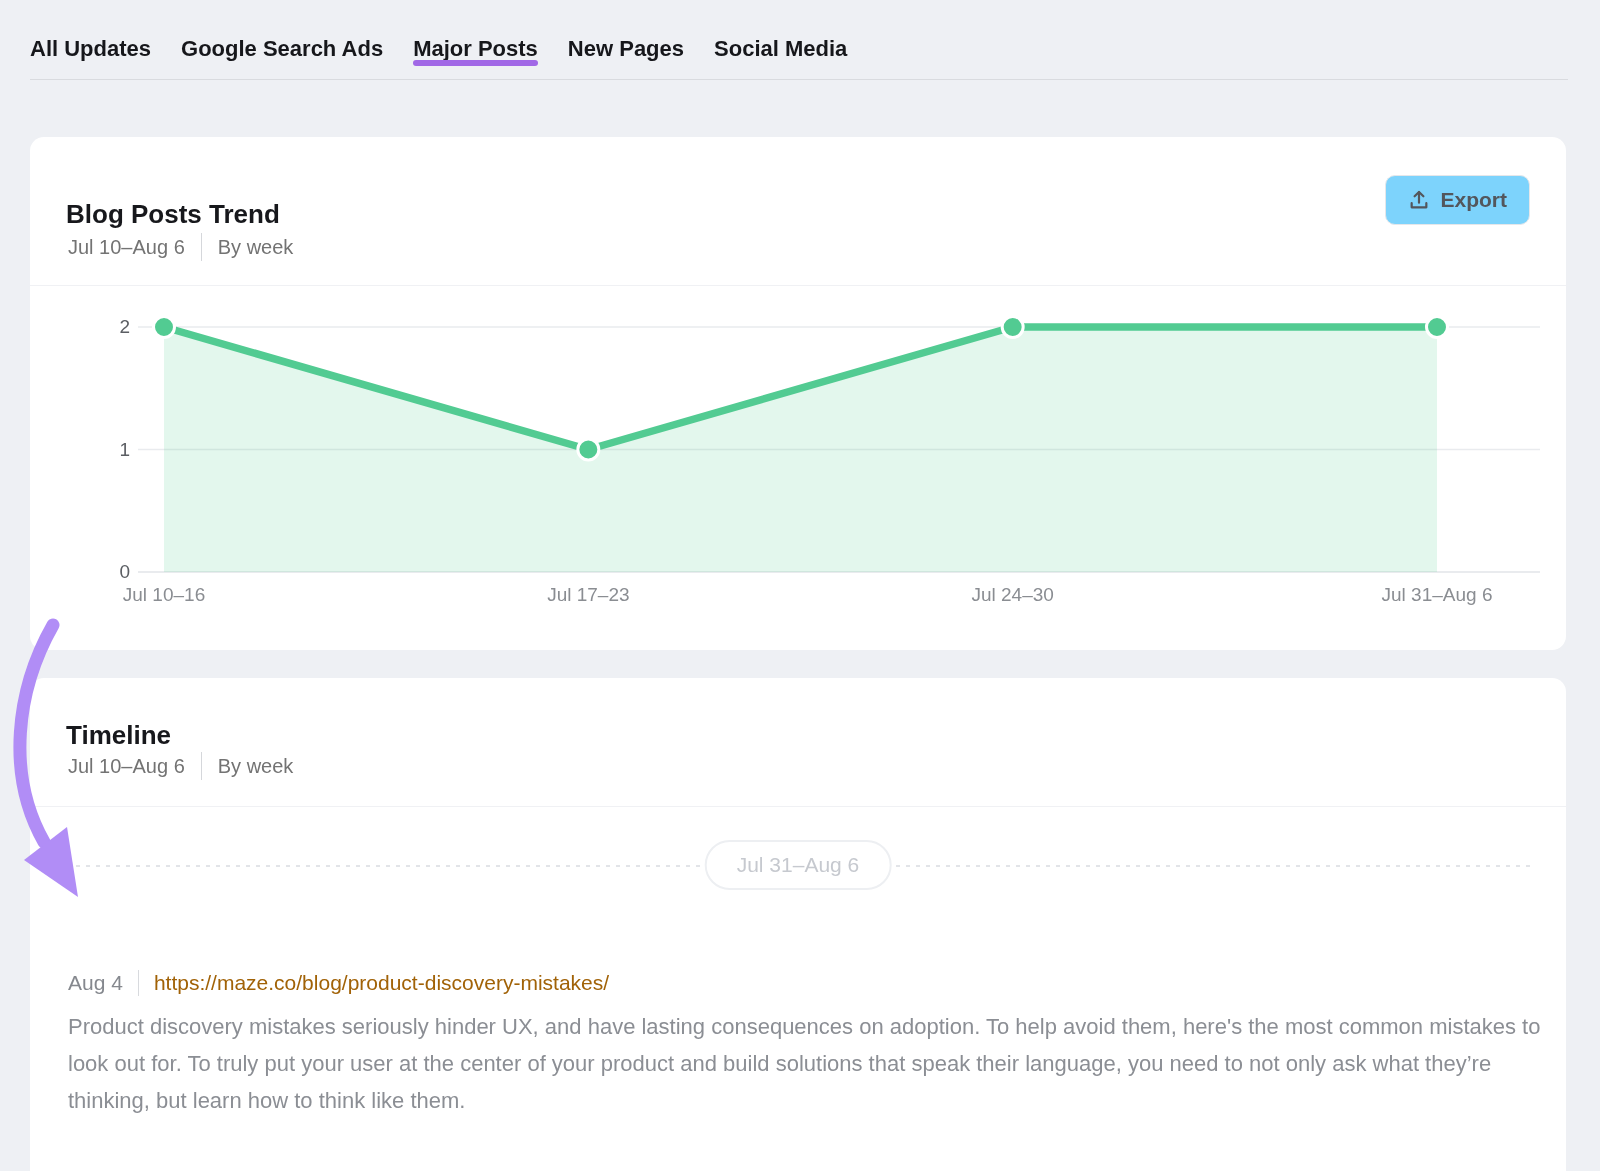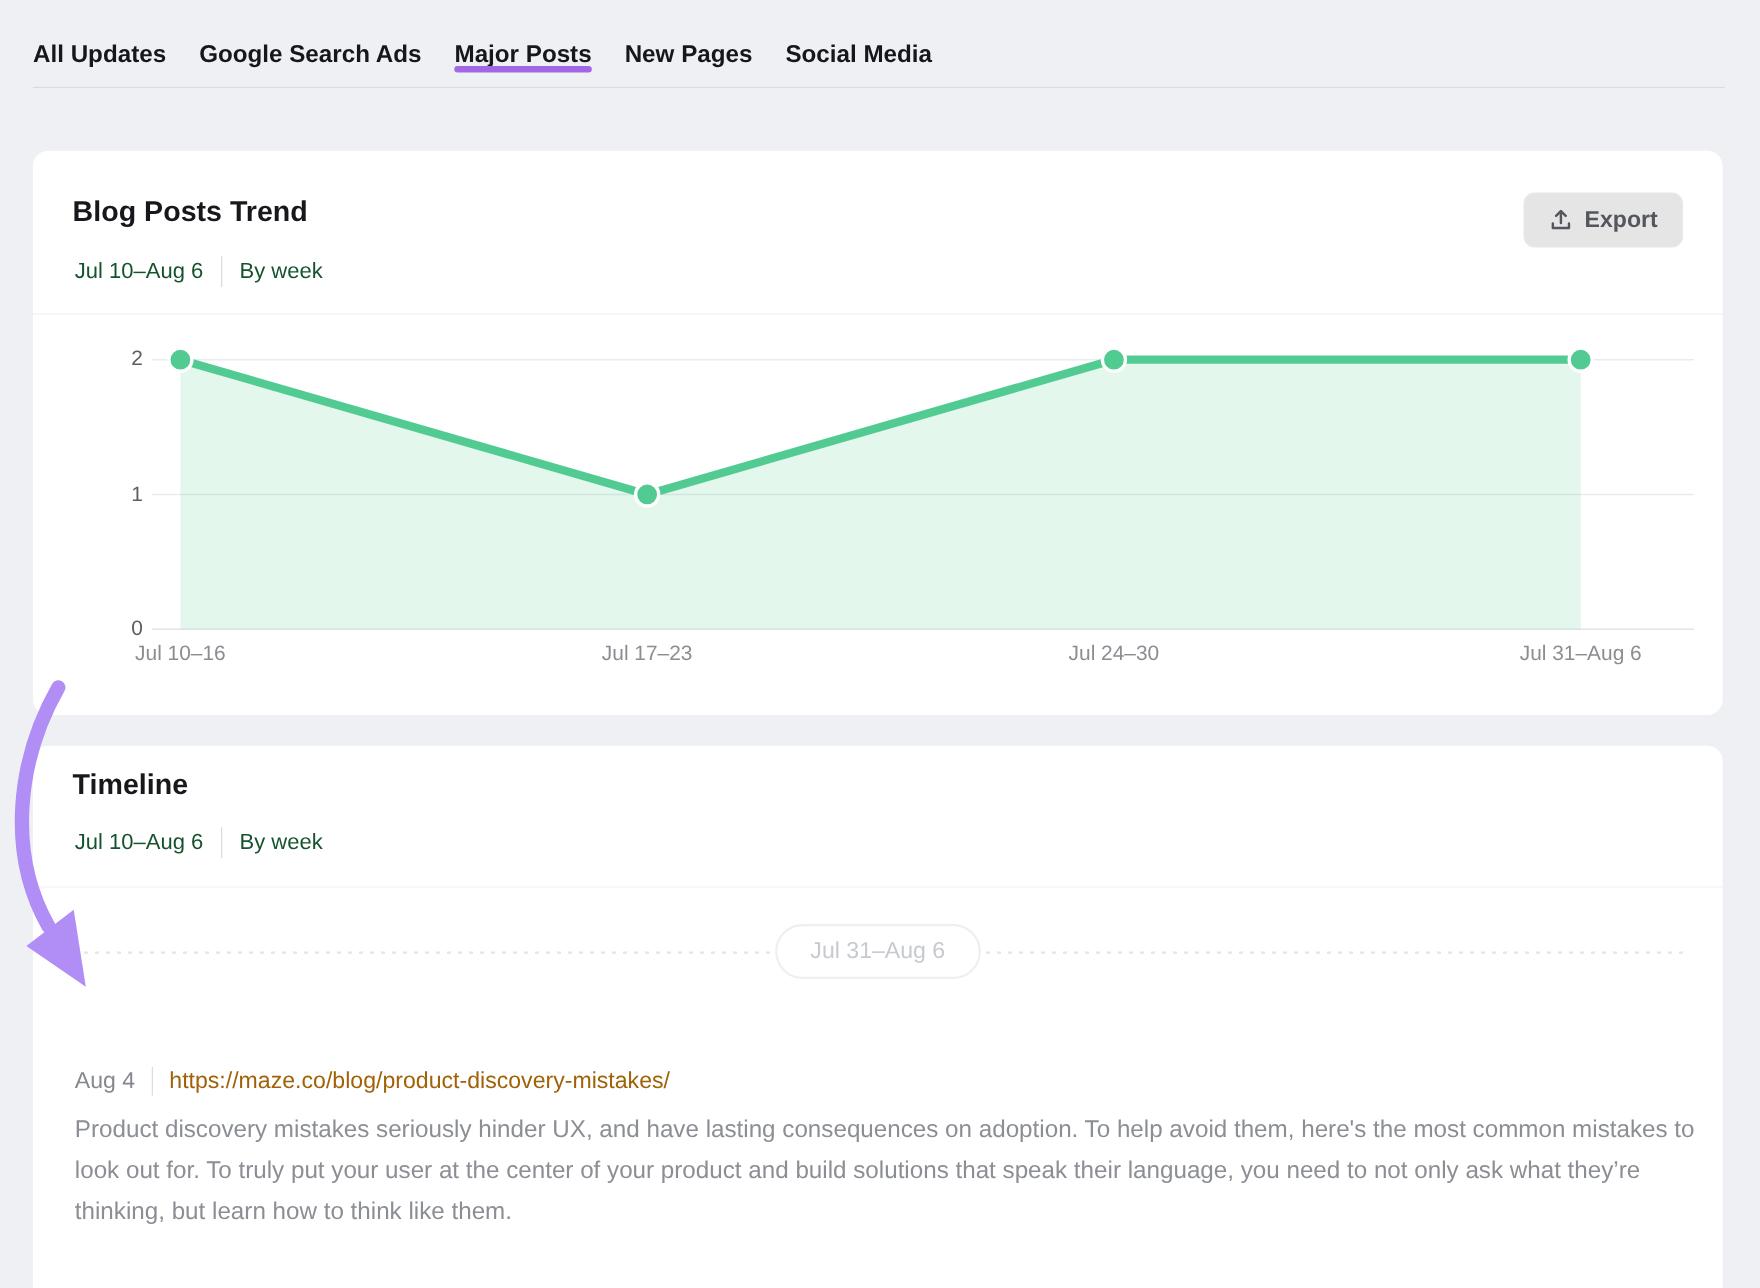--- a/index.html
+++ b/index.html
@@ -20,34 +20,34 @@
     content:""; position:absolute; left:0; right:0; bottom:2px;
     height:6px; border-radius:3px; background:var(--accent,#a168e6);
   }
   .nav-divider { position:absolute; left:30px; right:32px; top:79px; height:1px; background:#d9dbdf; }
 
   
   .card { position:absolute; left:30px; width:1536px; background:#ffffff; border-radius:14px; }
   #trend-card { top:137px; height:513px; }
   #timeline-card { top:678px; height:513px; border-bottom-left-radius:0; border-bottom-right-radius:0; }
 
-  .card-title { position:absolute; left:36px; font-size:26px; font-weight:700; color:#17181c; }
-  .card-subtitle { position:absolute; left:38px; display:flex; align-items:center; font-size:20px; color:#14532d; }
+  .card-title { position:absolute; left:36px; font-size:26px; font-weight:700; color:#17181c;margin-top:22px; }
+  .card-subtitle { position:absolute; left:38px; display:flex; align-items:center; font-size:20px; color:#737373; }
   .v-sep { display:inline-block; width:1px; height:28px; background:#d5d7db; margin:0 16px; }
   .card-divider { position:absolute; left:0; right:0; height:1px; background:#f0f1f4; }
 
   #trend-card .card-title { top:40px; }
   #trend-card .card-subtitle { top:96px; }
   #trend-card .card-divider { top:148px; }
 
   
   .export-btn {
     position:absolute; right:36px; top:38px; height:50px;
     display:flex; align-items:center; gap:10px; padding:0 22px;
-    background:#e5e5e5; border:1px solid #e5e7ea; border-radius:10px;
+    background:#7dd3fc; border:1px solid #e5e7ea; border-radius:10px;
     font-size:21px; font-weight:600; color:#53565c; cursor:pointer;
   }
   .export-btn svg { display:block; }
 
   
   #chart-canvas { position:absolute; left:0; top:0; width:1536px; height:513px; }
   .ytick { position:absolute; width:100px; left:0; text-align:right; font-size:19px; color:#5b5e63; }
   .xlabel { position:absolute; width:220px; text-align:center; font-size:19px; color:#8a8d92; }
 
   

